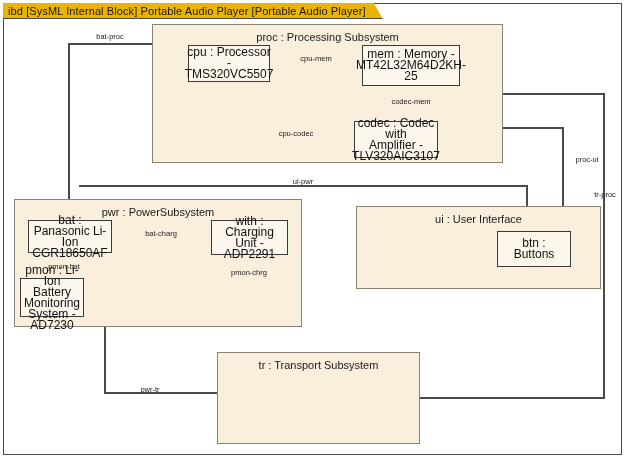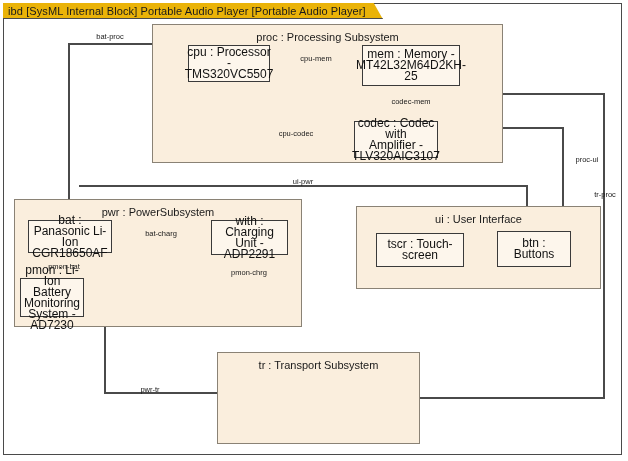--- a/index.html
+++ b/index.html
@@ -186,23 +186,20 @@
   <div class="part" style="left:20px; top:278px; width:64px; height:39px;">
     <span class="ptext">pmon : Li-Ion Battery
 Monitoring System -
 AD7230</span>
   </div>
 
   <div class="subsystem" style="left:356px; top:206px; width:245px; height:83px;">
     <div class="sub-title">ui : User Interface</div>
   </div>
 
-  <div class="part" style="left:376px; top:233px; width:88px; height:34px;">
-    <span class="ptext">tscr : Touch-screen</span>
-  </div>
 
   <div class="part" style="left:497px; top:231px; width:74px; height:36px;">
     <span class="ptext">btn : Buttons</span>
   </div>
 
   <div class="subsystem" style="left:217px; top:352px; width:203px; height:92px;">
     <div class="sub-title">tr : Transport Subsystem</div>
   </div>
 
   <div class="conn-label center" style="left:110px; top:32px;">bat-proc</div>

